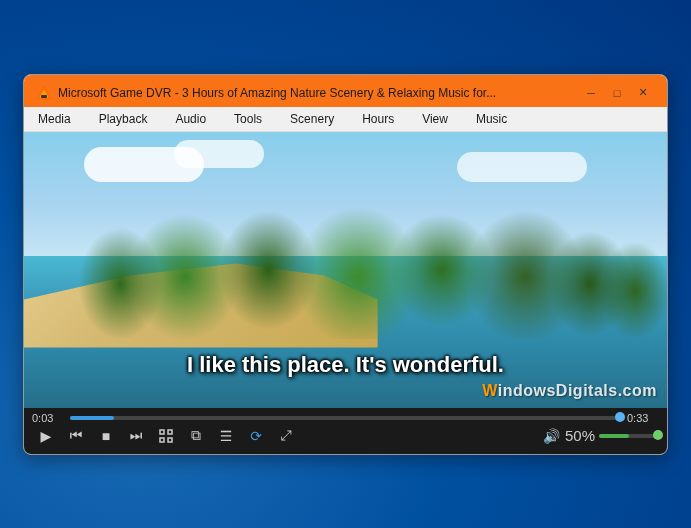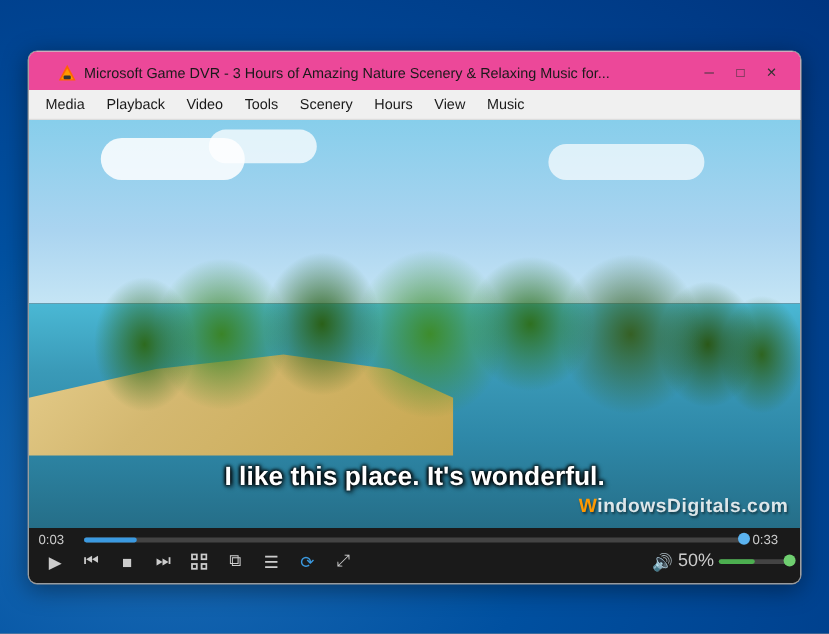--- a/index.html
+++ b/index.html
@@ -16,24 +16,24 @@
     }
     .window {
       width: 645px;
       background: #f0f0f0;
       border: 1px solid #999;
       box-shadow: 0 4px 20px rgba(0,0,0,0.4);
       border-radius: 8px;
       overflow: hidden;
     }
     .title-bar {
-      background: #ec4899;
-      display: flex;
-      align-items: center;
-      padding: 8px 12px 4px 24px;
+      background: #f97316;
+      display: flex;
+      align-items: center;
+      padding: 8px 12px 4px 12px;
       height: 32px;
       border-bottom: none;
     }
     .title-bar-icon {
       width: 16px;
       height: 16px;
       margin-right: 6px;
       flex-shrink: 0;
     }
     .title-text {
@@ -59,34 +59,34 @@
       color: #333;
       display: flex;
       align-items: center;
       justify-content: center;
       border-radius: 3px;
     }
     .menu-bar {
       display: flex;
       padding: 2px 6px;
       background: #f0f0f0;
-      gap: 2px;
+      gap: 12px;
       border-bottom: 1px solid #ddd;
     }
     .menu-item {
       padding: 3px 8px;
       font-size: 12px;
       color: #1a1a1a;
       cursor: pointer;
       border-radius: 3px;
     }
     .video-area {
       position: relative;
       width: 100%;
-      height: 340px;
+      height: 276px;
       background: #000;
       overflow: hidden;
     }
     .sky-layer {
       position: absolute;
       top: 0; left: 0; right: 0;
       height: 45%;
       background: linear-gradient(180deg, #87ceeb 0%, #aad4f0 60%, #c5e5f5 100%);
     }
     .cloud1 {
@@ -275,21 +275,21 @@
     <div class="window-controls">
       <button class="win-btn">─</button>
       <button class="win-btn">□</button>
       <button class="win-btn close">✕</button>
     </div>
   </div>
 
   <div class="menu-bar">
     <span class="menu-item">Media</span>
     <span class="menu-item">Playback</span>
-    <span class="menu-item">Video</span>
+    <span class="menu-item">Audio</span>
     <span class="menu-item">Tools</span>
     <span class="menu-item">Scenery</span>
     <span class="menu-item">Hours</span>
     <span class="menu-item">View</span>
     <span class="menu-item">Music</span>
   </div>
 
   <div class="video-area">
     <div class="sky-layer">
       <div class="cloud1"></div>

